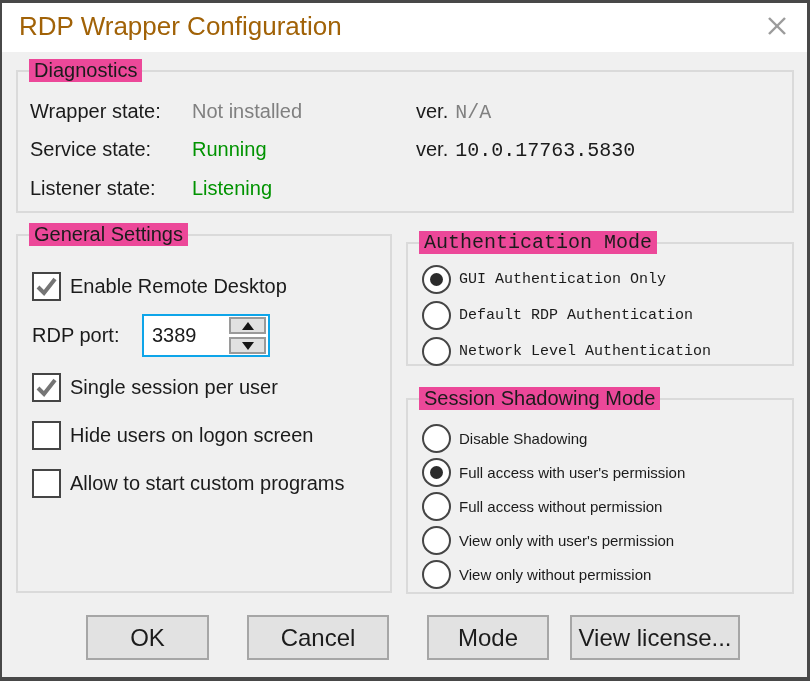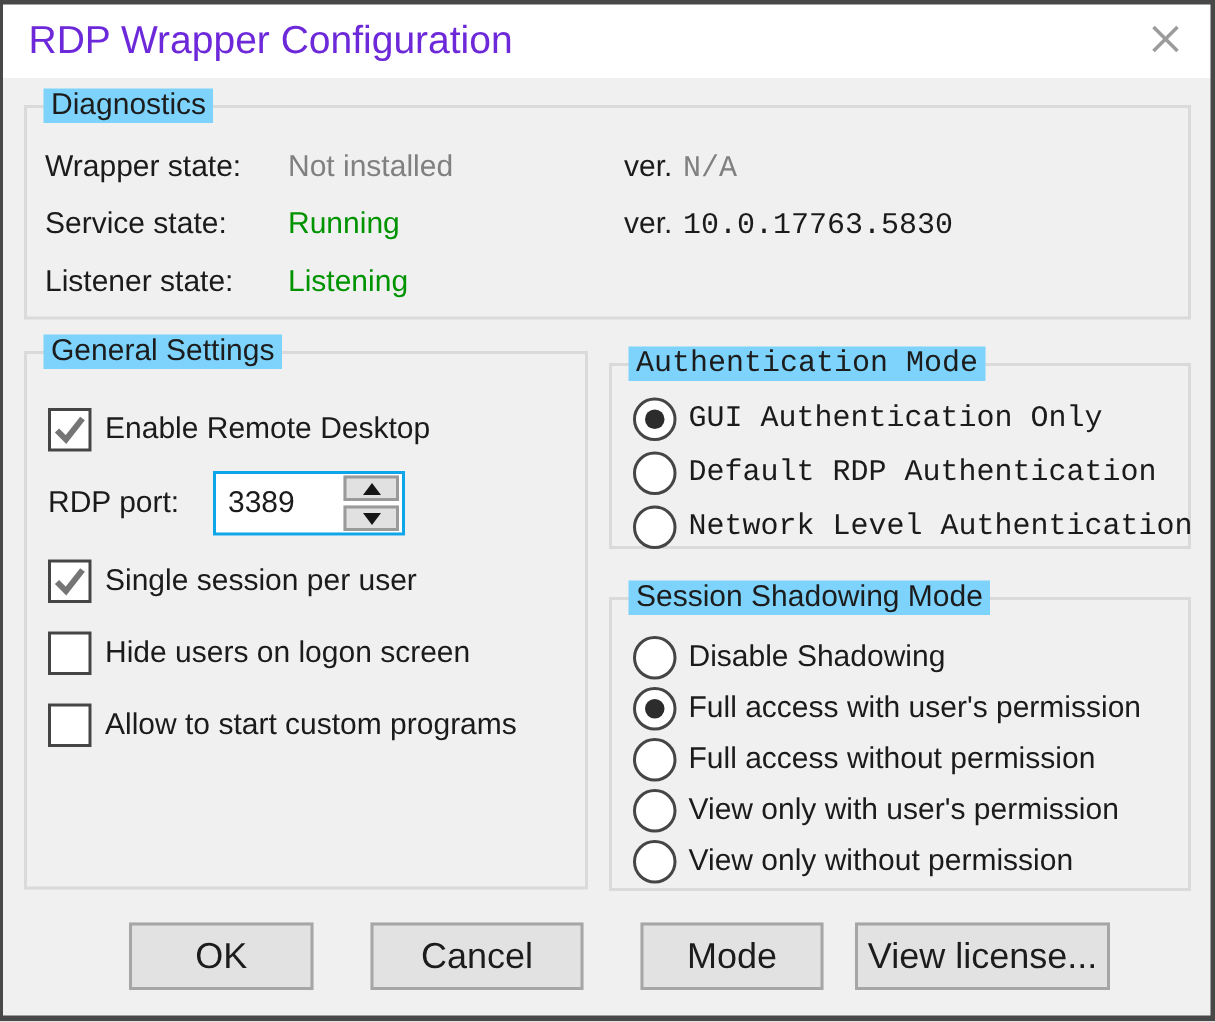--- a/index.html
+++ b/index.html
@@ -17,34 +17,34 @@
     border-width:3px 3px 4px 2px;
     z-index:50;
   }
   
   .titlebar {
     position:absolute; left:0; top:0; width:810px; height:52px;
     background:#ffffff;
   }
   .title-text {
     position:absolute; left:19px; top:11px;
-    font-size:26px; color:#6d28d9; white-space:nowrap;
+    font-size:26px; color:#a16207; white-space:nowrap;
   }
   .close-btn {
     position:absolute; right:12px; top:6px; width:42px; height:40px;
     display:flex; align-items:center; justify-content:center;
     background:transparent; border:none; cursor:default;
   }
   
   .groupbox {
     position:absolute; border:2px solid #dadada;
   }
   .groupbox > .caption {
     position:absolute; top:-13px; left:11px;
-    background:#7dd3fc; padding:0 5px;
+    background:#ec4899; padding:0 5px;
     font-size:20px; color:#1c1c1c; white-space:nowrap;
   }
   
   .diag-row { position:absolute; left:0; right:0; height:26px; font-size:20px; }
   .diag-label { position:absolute; left:12px; white-space:nowrap; }
   .diag-value { position:absolute; left:174px; white-space:nowrap; }
   .diag-ver   { position:absolute; left:398px; white-space:nowrap; }
   .diag-ver .ver-val { margin-left:7px;font-family:Liberation Mono, monospace; }
   [data-color="gray"]  { color:#808080; }
   [data-color="green"] { color:#009300; }
@@ -56,21 +56,21 @@
   }
   .checkbox {
     width:29px; height:29px; flex:0 0 29px;
     background:#ffffff; border:2px solid #454545;
     display:flex; align-items:center; justify-content:center;
   }
   .checkbox[data-checked="false"] svg { visibility:hidden; }
   
   .radio-row {
     position:absolute; display:flex; align-items:center; gap:8px;
-    font-size:20px; white-space:nowrap;justify-content:space-between;
+    font-size:15px; white-space:nowrap;justify-content:space-between;
   }
   .radio {
     width:29px; height:29px; flex:0 0 29px; border-radius:50%;
     background:#ffffff; border:2px solid #454545;
     display:flex; align-items:center; justify-content:center;
   }
   .radio .dot {
     width:13px; height:13px; border-radius:50%; background:#2c2c2c;
   }
   

